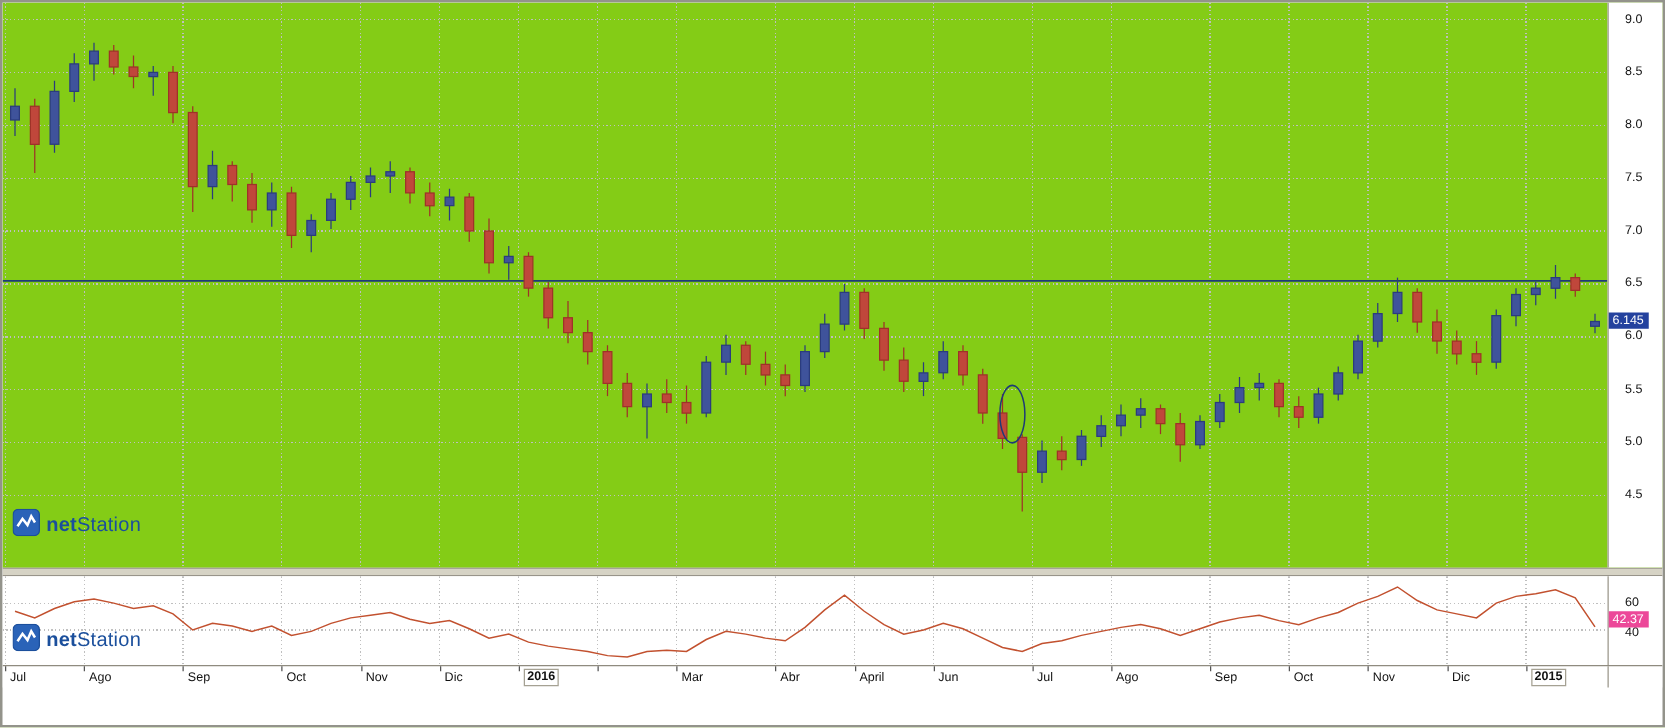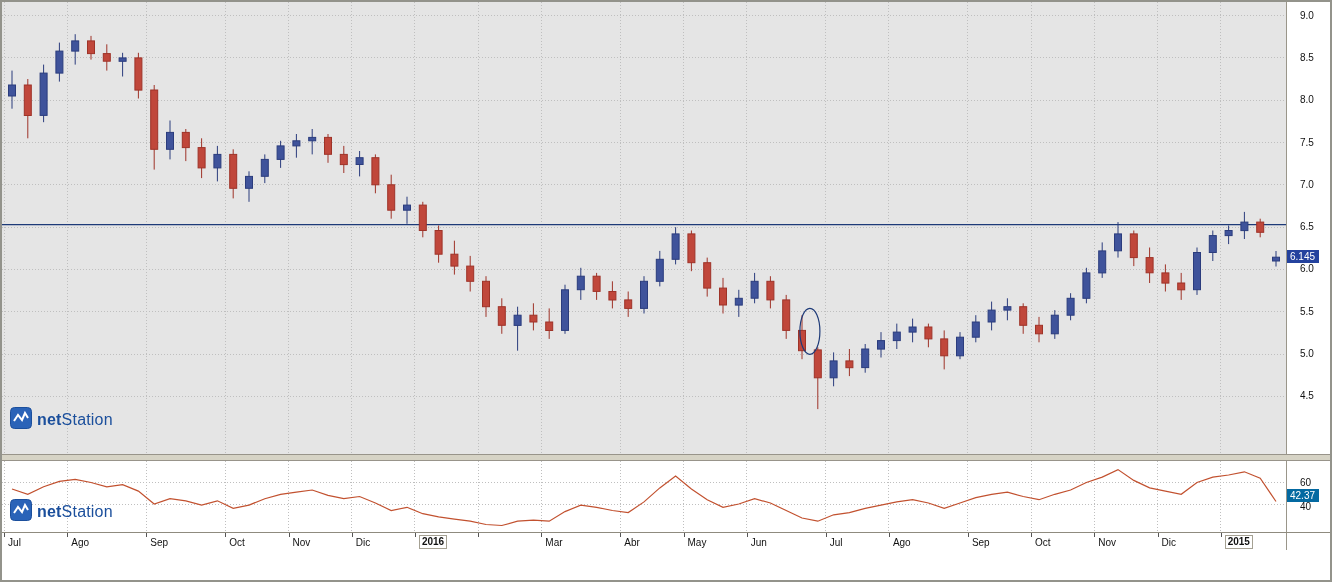--- a/index.html
+++ b/index.html
@@ -9,21 +9,21 @@
             border:2px solid #93938b; overflow:hidden; }
   .titlebar { height:15px; background:linear-gradient(#efede2,#d8d5c7);
               border-bottom:1px solid #a8a496; display:flex; align-items:center;
               padding:0 3px; gap:4px; font-size:10px; }
   .ttext { color:#1c2e7a; white-space:nowrap; }
   .ticon { display:inline-flex; }
   .tbuttons { margin-left:auto; display:flex; gap:2px; }
   .tbtn { width:15px; height:12px; font-size:6px; line-height:9px; text-align:center;
           background:linear-gradient(#fcfbf7,#d7d4c6); border:1px solid #8d8a7d;
           color:#333; padding:0; cursor:pointer; font-family:"Liberation Sans",sans-serif; }
-  .chart-row { position:relative; height:452px; background:#e5e5e5; }
+  .chart-row { position:relative; height:452px; background:#84cc16; }
   .rsi-row   { position:relative; height:71px;  background:#fff; }
   .plot { position:absolute; left:0; top:0; display:block; }
   .y-axis { position:absolute; left:1284px; top:0; width:44px; height:100%;
             border-left:1px solid #9a968a; font-size:10px; color:#111; background:#fff; }
   .y-axis .yl { position:absolute; left:13px; }
   .tag { position:absolute; left:1285px; min-width:32px; height:13px; line-height:13px;
          color:#fff; font-size:10px; padding:0 3px; z-index:5; }
   .splitter { height:7px; background:#d6d3c5; border-top:1px solid #98948a;
               border-bottom:1px solid #98948a; cursor:row-resize; }
   .x-axis { position:relative; height:18px; border-top:1px solid #8f8b7f;
@@ -289,21 +289,21 @@
         <line x1="1155.5" y1="0" x2="1155.5" y2="71" stroke="#bfbfbf" stroke-dasharray="1,2" shape-rendering="crispEdges"></line>
         <line x1="1218.7" y1="0" x2="1218.7" y2="71" stroke="#bfbfbf" stroke-dasharray="1,2" shape-rendering="crispEdges"></line>
         <line x1="0" y1="21.5" x2="1284" y2="21.5" stroke="#bfbfbf" stroke-dasharray="1,2" shape-rendering="crispEdges"></line>
         <line x1="0" y1="43.0" x2="1284" y2="43.0" stroke="#bfbfbf" stroke-dasharray="1,2" shape-rendering="crispEdges"></line>
         <polyline fill="none" stroke="#c2512f" stroke-width="1.2" points="10.0,28.0 25.8,33.3 41.6,25.8 57.4,20.4 73.2,18.3 89.0,21.5 104.8,25.8 120.6,23.7 136.4,30.1 152.2,43.0 168.0,37.7 183.8,39.8 199.6,44.1 215.4,39.8 231.2,47.3 247.0,44.1 262.8,37.7 278.6,33.3 294.4,31.2 310.2,29.0 326.0,34.4 341.8,37.7 357.6,35.5 373.4,42.0 389.2,49.5 405.0,46.3 420.8,52.7 436.6,55.9 452.4,58.1 468.2,60.2 484.0,63.5 499.8,64.5 515.6,60.2 531.4,59.2 547.2,60.2 563.0,50.6 578.8,44.1 594.6,46.3 610.4,49.5 626.2,51.6 642.0,40.9 657.8,26.9 673.6,15.1 689.4,28.0 705.2,38.7 721.0,46.3 736.8,43.0 752.6,37.7 768.4,42.0 784.2,49.5 800.0,57.0 815.8,60.2 831.6,53.8 847.4,51.6 863.2,47.3 879.0,44.1 894.8,40.9 910.6,38.7 926.4,42.0 942.2,47.3 958.0,42.0 973.8,36.6 989.6,33.3 1005.4,31.2 1021.2,35.5 1037.0,38.7 1052.8,33.3 1068.6,29.0 1084.4,21.5 1100.2,16.1 1116.0,8.6 1131.8,19.4 1147.6,26.9 1163.4,30.1 1179.2,33.3 1195.0,21.5 1210.8,16.1 1226.6,14.0 1242.4,10.8 1258.2,17.2 1274.0,40.5"></polyline>
       </svg>
     <div class="y-axis" id="rsi-yaxis">
         <div class="yl" style="top: 16px;">60</div>
         <div class="yl" style="top: 40px;">40</div>
       </div>
-    <div class="tag" id="rsi-tag" style="top: 28px; background: #0369a1;">42.37</div>
+    <div class="tag" id="rsi-tag" style="top: 28px; background: #ec4899;">42.37</div>
     <div class="logo" style="left:8px; top:38px;">
       <span>
         <svg width="22" height="22">
             <rect x="0.5" y="0.5" width="21" height="21" rx="4" fill="#2a63b8" stroke="#1b4f9c"></rect>
             <path d="M4 14 L8 8 L12 13 L15 6 L18 11" stroke="#fff" stroke-width="2" fill="none"></path>
           </svg>
       </span>
       <span class="ltext"><b>net</b><span>Station</span></span>
     </div>
   </div>
@@ -324,21 +324,21 @@
       <div class="xl" style="left: 353.7px;">Dic</div>
       <div class="xtick" style="left: 412.9px;"></div>
       <div class="xl year" style="left: 416.9px;">2016</div>
       <div class="xtick" style="left: 476.1px;"></div>
       <div class="xl" style="left: 480.1px; margin-top: 48px;">Feb</div>
       <div class="xtick" style="left: 539.3px;"></div>
       <div class="xl" style="left: 543.3px;">Mar</div>
       <div class="xtick" style="left: 618.3px;"></div>
       <div class="xl" style="left: 622.3px;">Abr</div>
       <div class="xtick" style="left: 681.5px;"></div>
-      <div class="xl" style="left: 685.5px;">May</div>
+      <div class="xl" style="left: 685.5px;">April</div>
       <div class="xtick" style="left: 744.7px;"></div>
       <div class="xl" style="left: 748.7px;">Jun</div>
       <div class="xtick" style="left: 823.7px;"></div>
       <div class="xl" style="left: 827.7px;">Jul</div>
       <div class="xtick" style="left: 886.9px;"></div>
       <div class="xl" style="left: 890.9px;">Ago</div>
       <div class="xtick" style="left: 965.9px;"></div>
       <div class="xl" style="left: 969.9px;">Sep</div>
       <div class="xtick" style="left: 1029.1px;"></div>
       <div class="xl" style="left: 1033.1px;">Oct</div>

